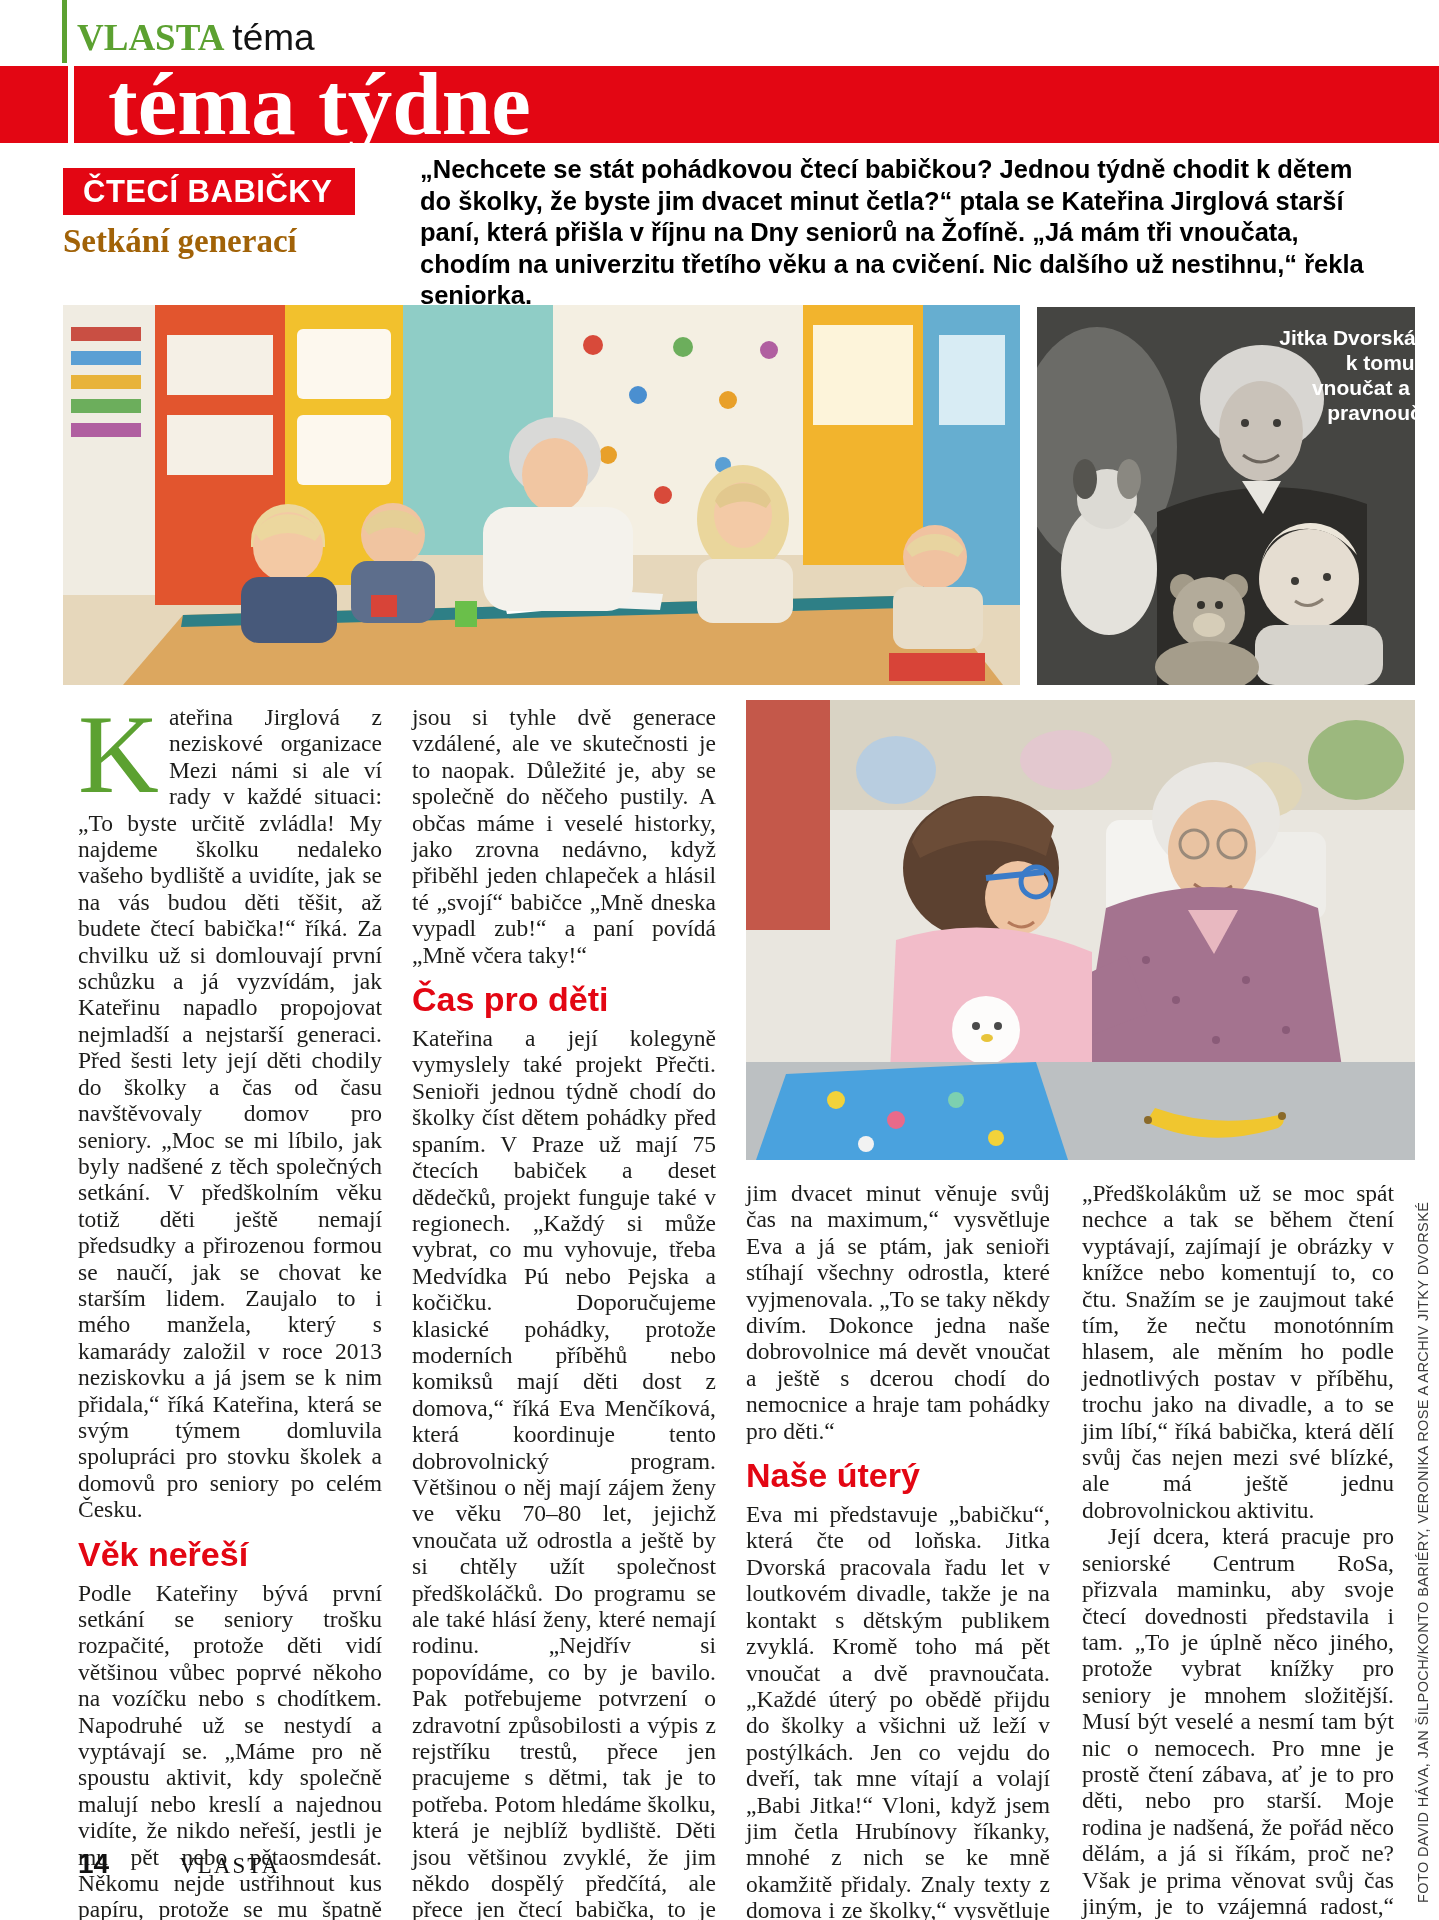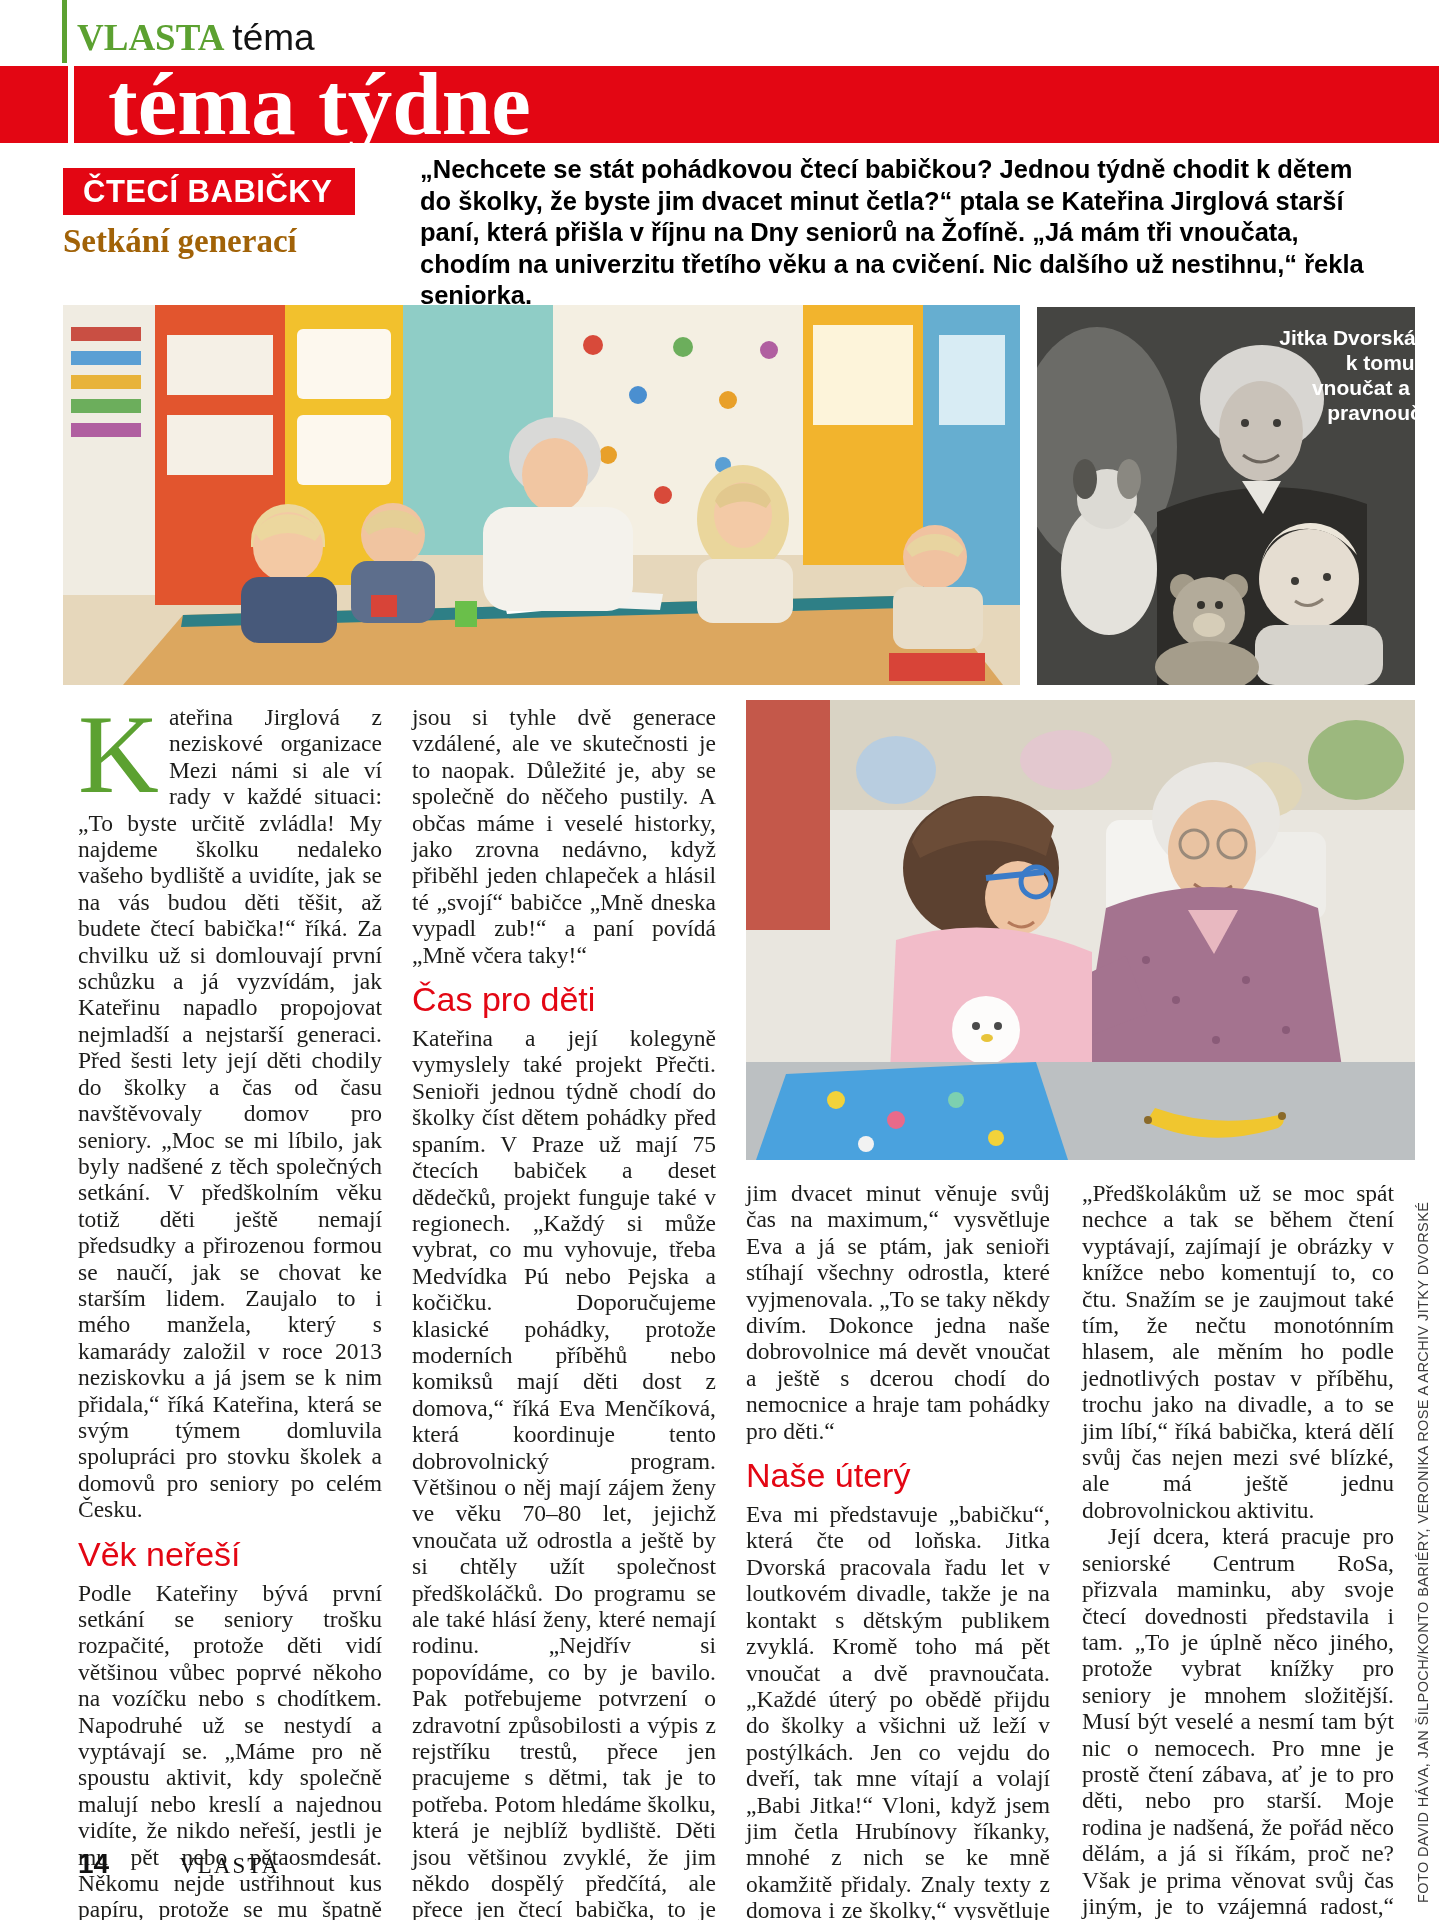--- a/index.html
+++ b/index.html
@@ -37,21 +37,21 @@
       font-family:"Liberation Sans",sans-serif;font-weight:bold;font-size:21px;line-height:25px;}
 
   
   .col{position:absolute;width:304px;font-size:23.5px;line-height:26.4px;text-align:justify;
        hyphens:auto;-webkit-hyphens:auto;}
   .col p{margin:0;}
   .col-1{left:78px;top:704px;}
   .col-2{left:412px;top:704px;}
   .col-3{left:746px;top:1180px;}
   .col-4{left:1082px;top:1180px;width:312px;}
-  .sec-heading{font-family:"Liberation Sans",sans-serif;font-weight:normal;color:#e30613;
+  .sec-heading{font-family:"Liberation Sans",sans-serif;font-weight:bold;color:#e30613;
       font-size:34px;line-height:36px;text-align:left;margin:13px 0 8px 0;}
   .dropcap{float:left;color:#5ca131;font-family:"Liberation Serif",serif;
       font-size:112px;line-height:88px;padding:6px 10px 0 0;}
   .indent{text-indent:26px;}
 
   
   .credit{position:absolute;left:1415px;top:1168px;height:735px;width:20px;
       writing-mode:vertical-rl;transform:rotate(180deg);
       font-family:"Liberation Sans",sans-serif;font-size:14.5px;color:#3a3a3a;letter-spacing:.4px;white-space:nowrap;}
   .footer{position:absolute;left:78px;top:1848px;display:flex;align-items:baseline;gap:48px;}

